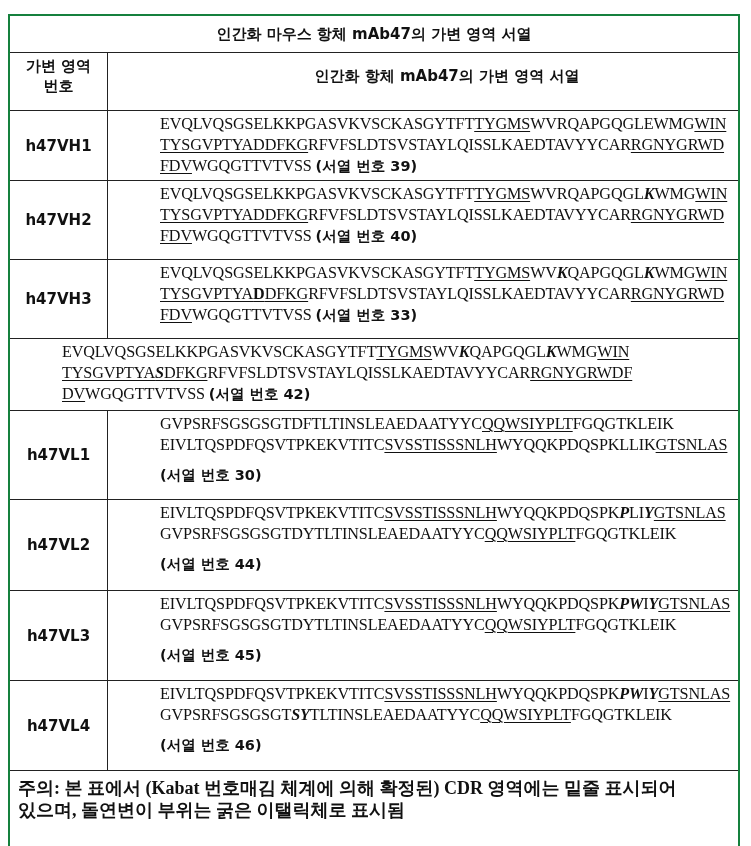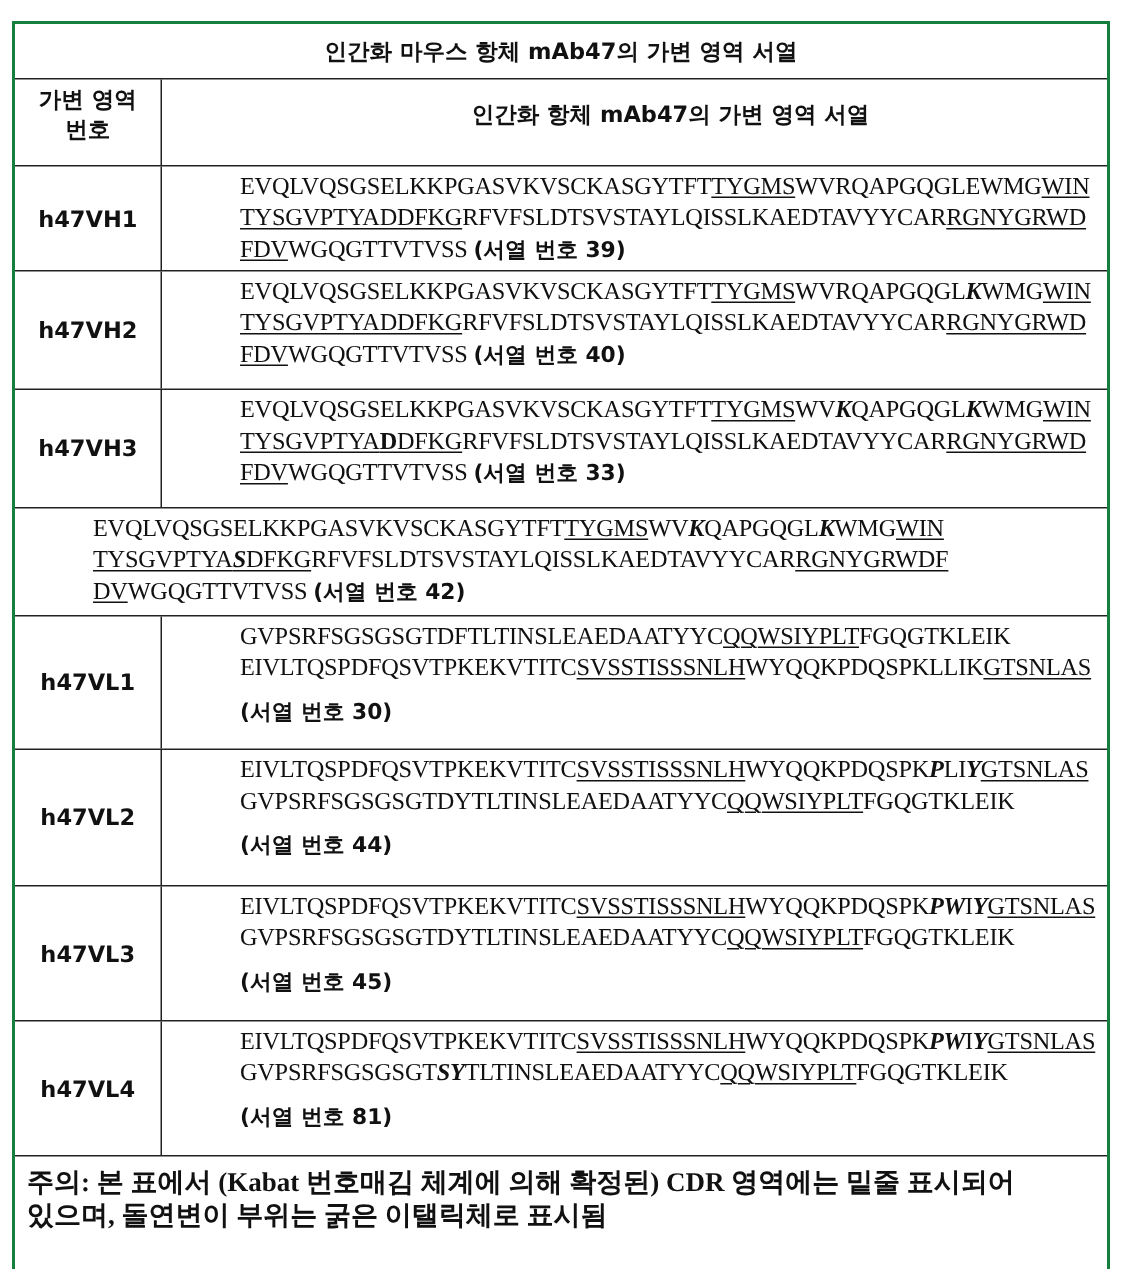--- a/index.html
+++ b/index.html
@@ -110,21 +110,21 @@
         <div><span>EIVLTQSPDFQSVTPKEKVTITC</span><u><span>SVSSTISSSNLH</span></u><span>WYQQKPDQSPK</span><span><b class="bi">PW</b></span><span>I</span><span><b class="bi">Y</b></span><u><span>GTSNLAS</span></u></div>
         <div><span>GVPSRFSGSGSGTDYTLTINSLEAEDAATYYC</span><u><span>QQWSIYPLT</span></u><span>FGQGTKLEIK</span></div>
         <span class="seqno vl-seqno">(서열 번호 45)</span>
       </div>
   </div>
   <div class="row" style="height:90px">
     <div class="lcol">h47VL4</div>
     <div class="rcol seq">
         <div><span>EIVLTQSPDFQSVTPKEKVTITC</span><u><span>SVSSTISSSNLH</span></u><span>WYQQKPDQSPK</span><span><b class="bi">PW</b></span><span>I</span><span><b class="bi">Y</b></span><u><span>GTSNLAS</span></u></div>
         <div><span>GVPSRFSGSGSGT</span><span><b class="bi">SY</b></span><span>TLTINSLEAEDAATYYC</span><u><span>QQWSIYPLT</span></u><span>FGQGTKLEIK</span></div>
-        <span class="seqno vl-seqno">(서열 번호 81)</span>
+        <span class="seqno vl-seqno">(서열 번호 46)</span>
       </div>
   </div>
 
   <div class="note">
     <div>주의: 본 표에서 (Kabat 번호매김 체계에 의해 확정된) CDR 영역에는 밑줄 표시되어</div>
     <div>있으며, 돌연변이 부위는 굵은 이탤릭체로 표시됨</div>
   </div>
 </div>
 
 </body></html>

